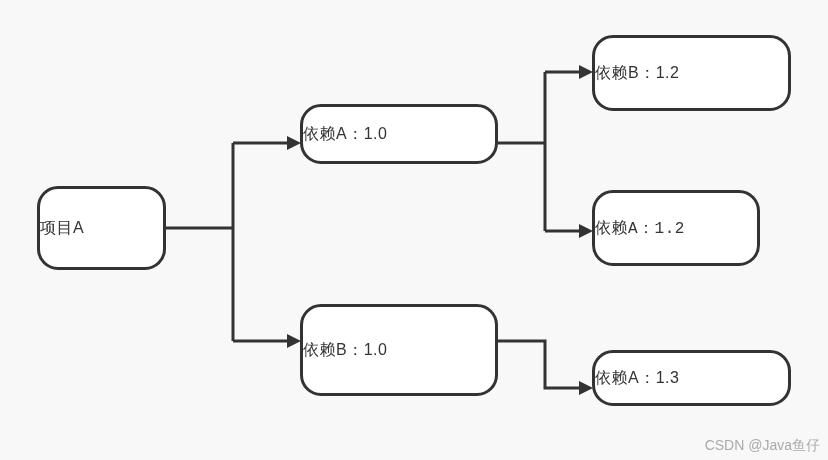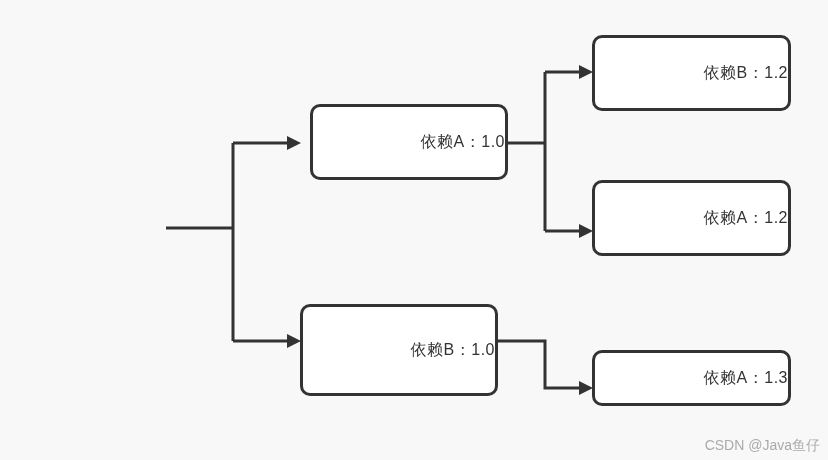--- a/index.html
+++ b/index.html
@@ -32,33 +32,33 @@
     fill: none;
   }
   svg.edges polygon {
     fill: var(--connector);
     stroke: none;
   }
   .node {
     position: absolute;
     background: var(--node-fill);
     border: 3px solid var(--node-border);
-    border-radius: 10px;
+    border-radius: 21px;
     display: flex;
     align-items: center;
-    justify-content: flex-end;
+    justify-content: flex-start;
     font-size: 16px;
     color: var(--text);
     letter-spacing: 0.5px;
   }
   .node-project-a { left: 37px;  top: 186px; width: 129px; height: 84px; }
-  .node-dep-a-10  { left: 300px; top: 104px; width: 198px; height: 76px; margin-left: 10px; }
+  .node-dep-a-10  { left: 300px; top: 104px; width: 198px; height: 60px; }
   .node-dep-b-10  { left: 300px; top: 304px; width: 198px; height: 92px; }
   .node-dep-b-12  { left: 592px; top: 35px;  width: 199px; height: 76px; }
-  .node-dep-a-12  { left: 592px; top: 180px; width: 199px; height: 76px; }
+  .node-dep-a-12  { left: 592px; top: 190px; width: 168px; height: 76px; font-family: Liberation Mono, monospace; }
   .node-dep-a-13  { left: 592px; top: 350px; width: 199px; height: 56px; }
   .watermark {
     position: absolute;
     right: 8px;
     bottom: 5px;
     font-size: 14px;
     color: var(--watermark);
     margin-left: 28px;
   }
 </style>
@@ -86,20 +86,23 @@
     <path d="M545,72 L579,72"></path>
     <polygon points="579,65 593,72 579,79"></polygon>
 
     <path d="M545,231 L579,231"></path>
     <polygon points="579,224 593,231 579,238"></polygon>
 
     <path d="M498,341 L545,341 L545,388 L579,388"></path>
     <polygon points="579,381 593,388 579,395"></polygon>
   </svg>
 
+  <div class="node node-project-a">
+    <span>项目A</span>
+  </div>
 
   <div class="node node-dep-a-10">
     <span>依赖A：1.0</span>
   </div>
 
   <div class="node node-dep-b-10">
     <span>依赖B：1.0</span>
   </div>
 
   <div class="node node-dep-b-12">

